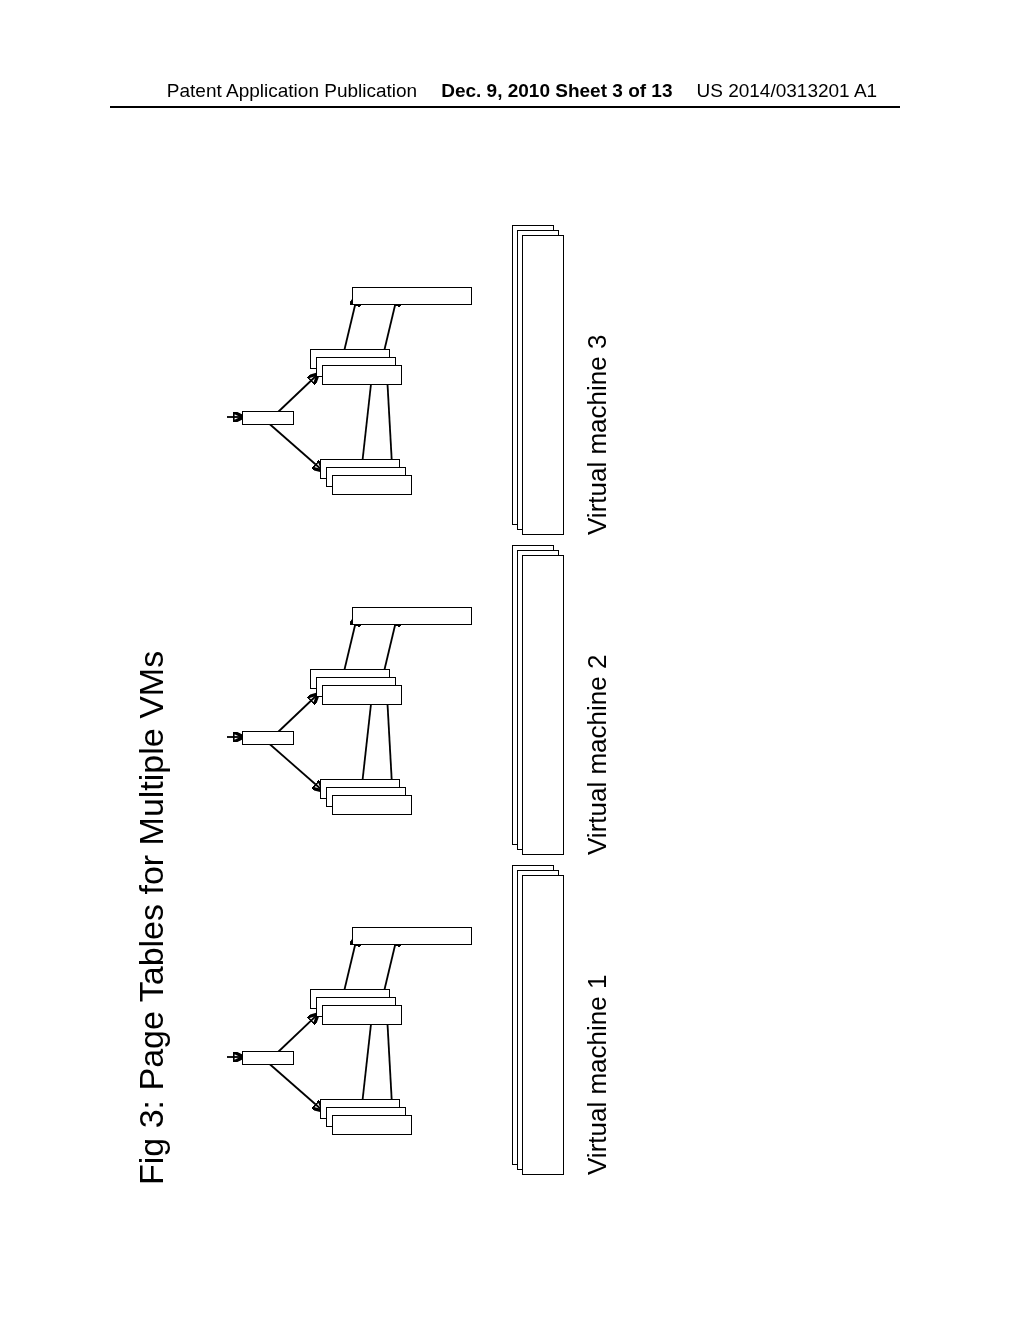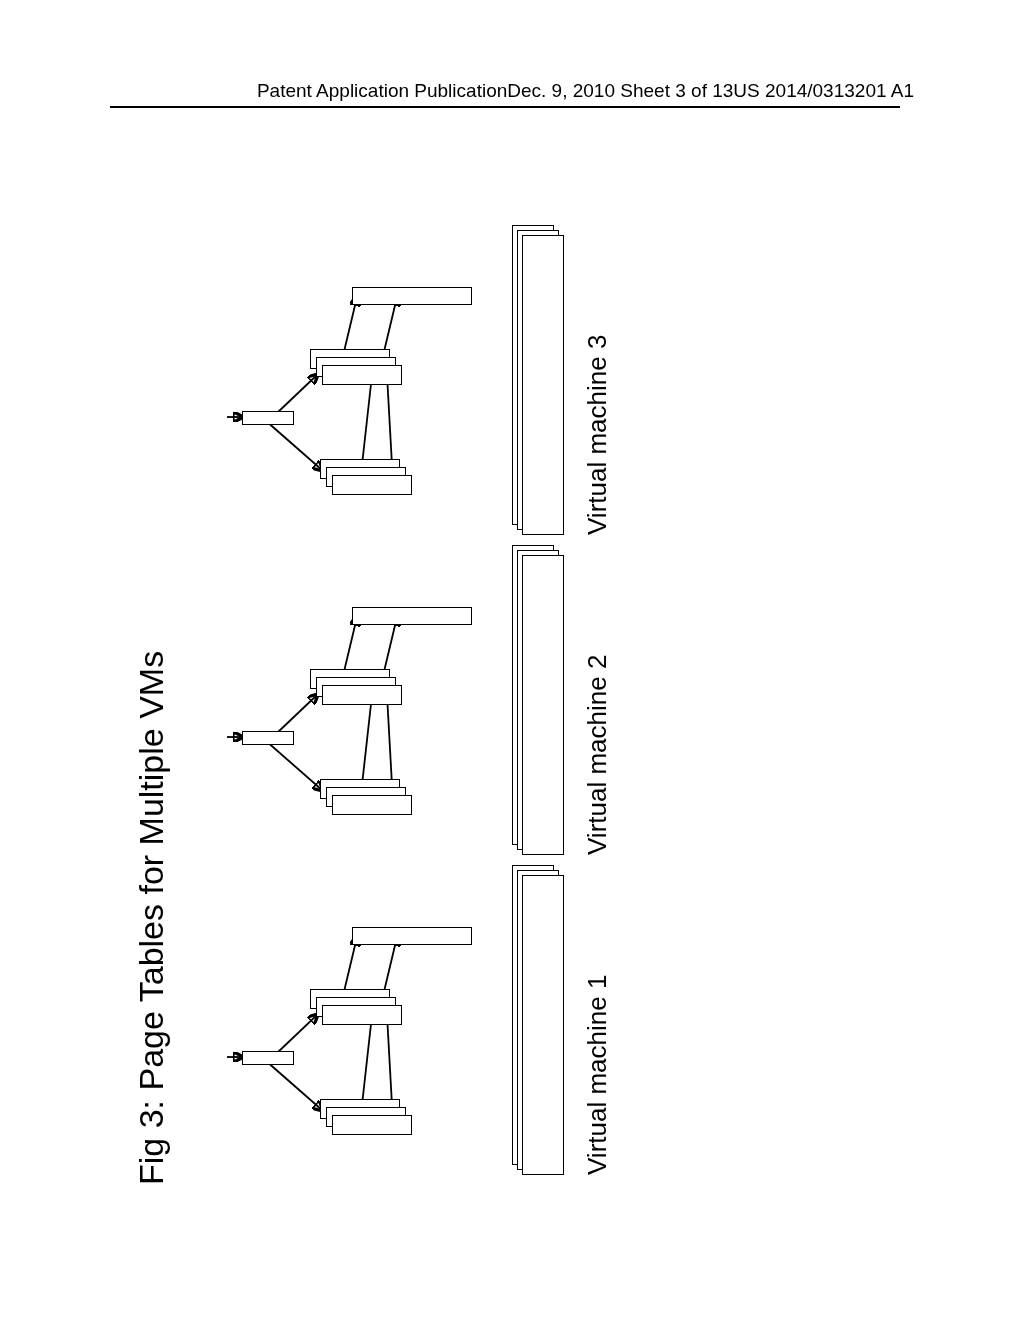--- a/index.html
+++ b/index.html
@@ -10,26 +10,27 @@
     font-family: Arial, Helvetica, sans-serif;
     position: relative;
   }
   .header {
     position: absolute;
     top: 80px;
     left: 0;
     width: 100%;
     padding: 0 110px 0 130px;
     display: flex;
-    justify-content: flex-end;
+    justify-content: center;
     font-size: 19px;
     color: #000;
+    gap: 24px;
   }
   .header .left { font-weight: normal; }
-  .header .center { font-weight: normal; }
+  .header .center { font-weight: bold; }
   .header .right { font-weight: normal; }
   .header-rule {
     position: absolute;
     top: 106px;
     left: 110px;
     width: 790px;
     border-top: 2px solid #000;
   }
 
   

